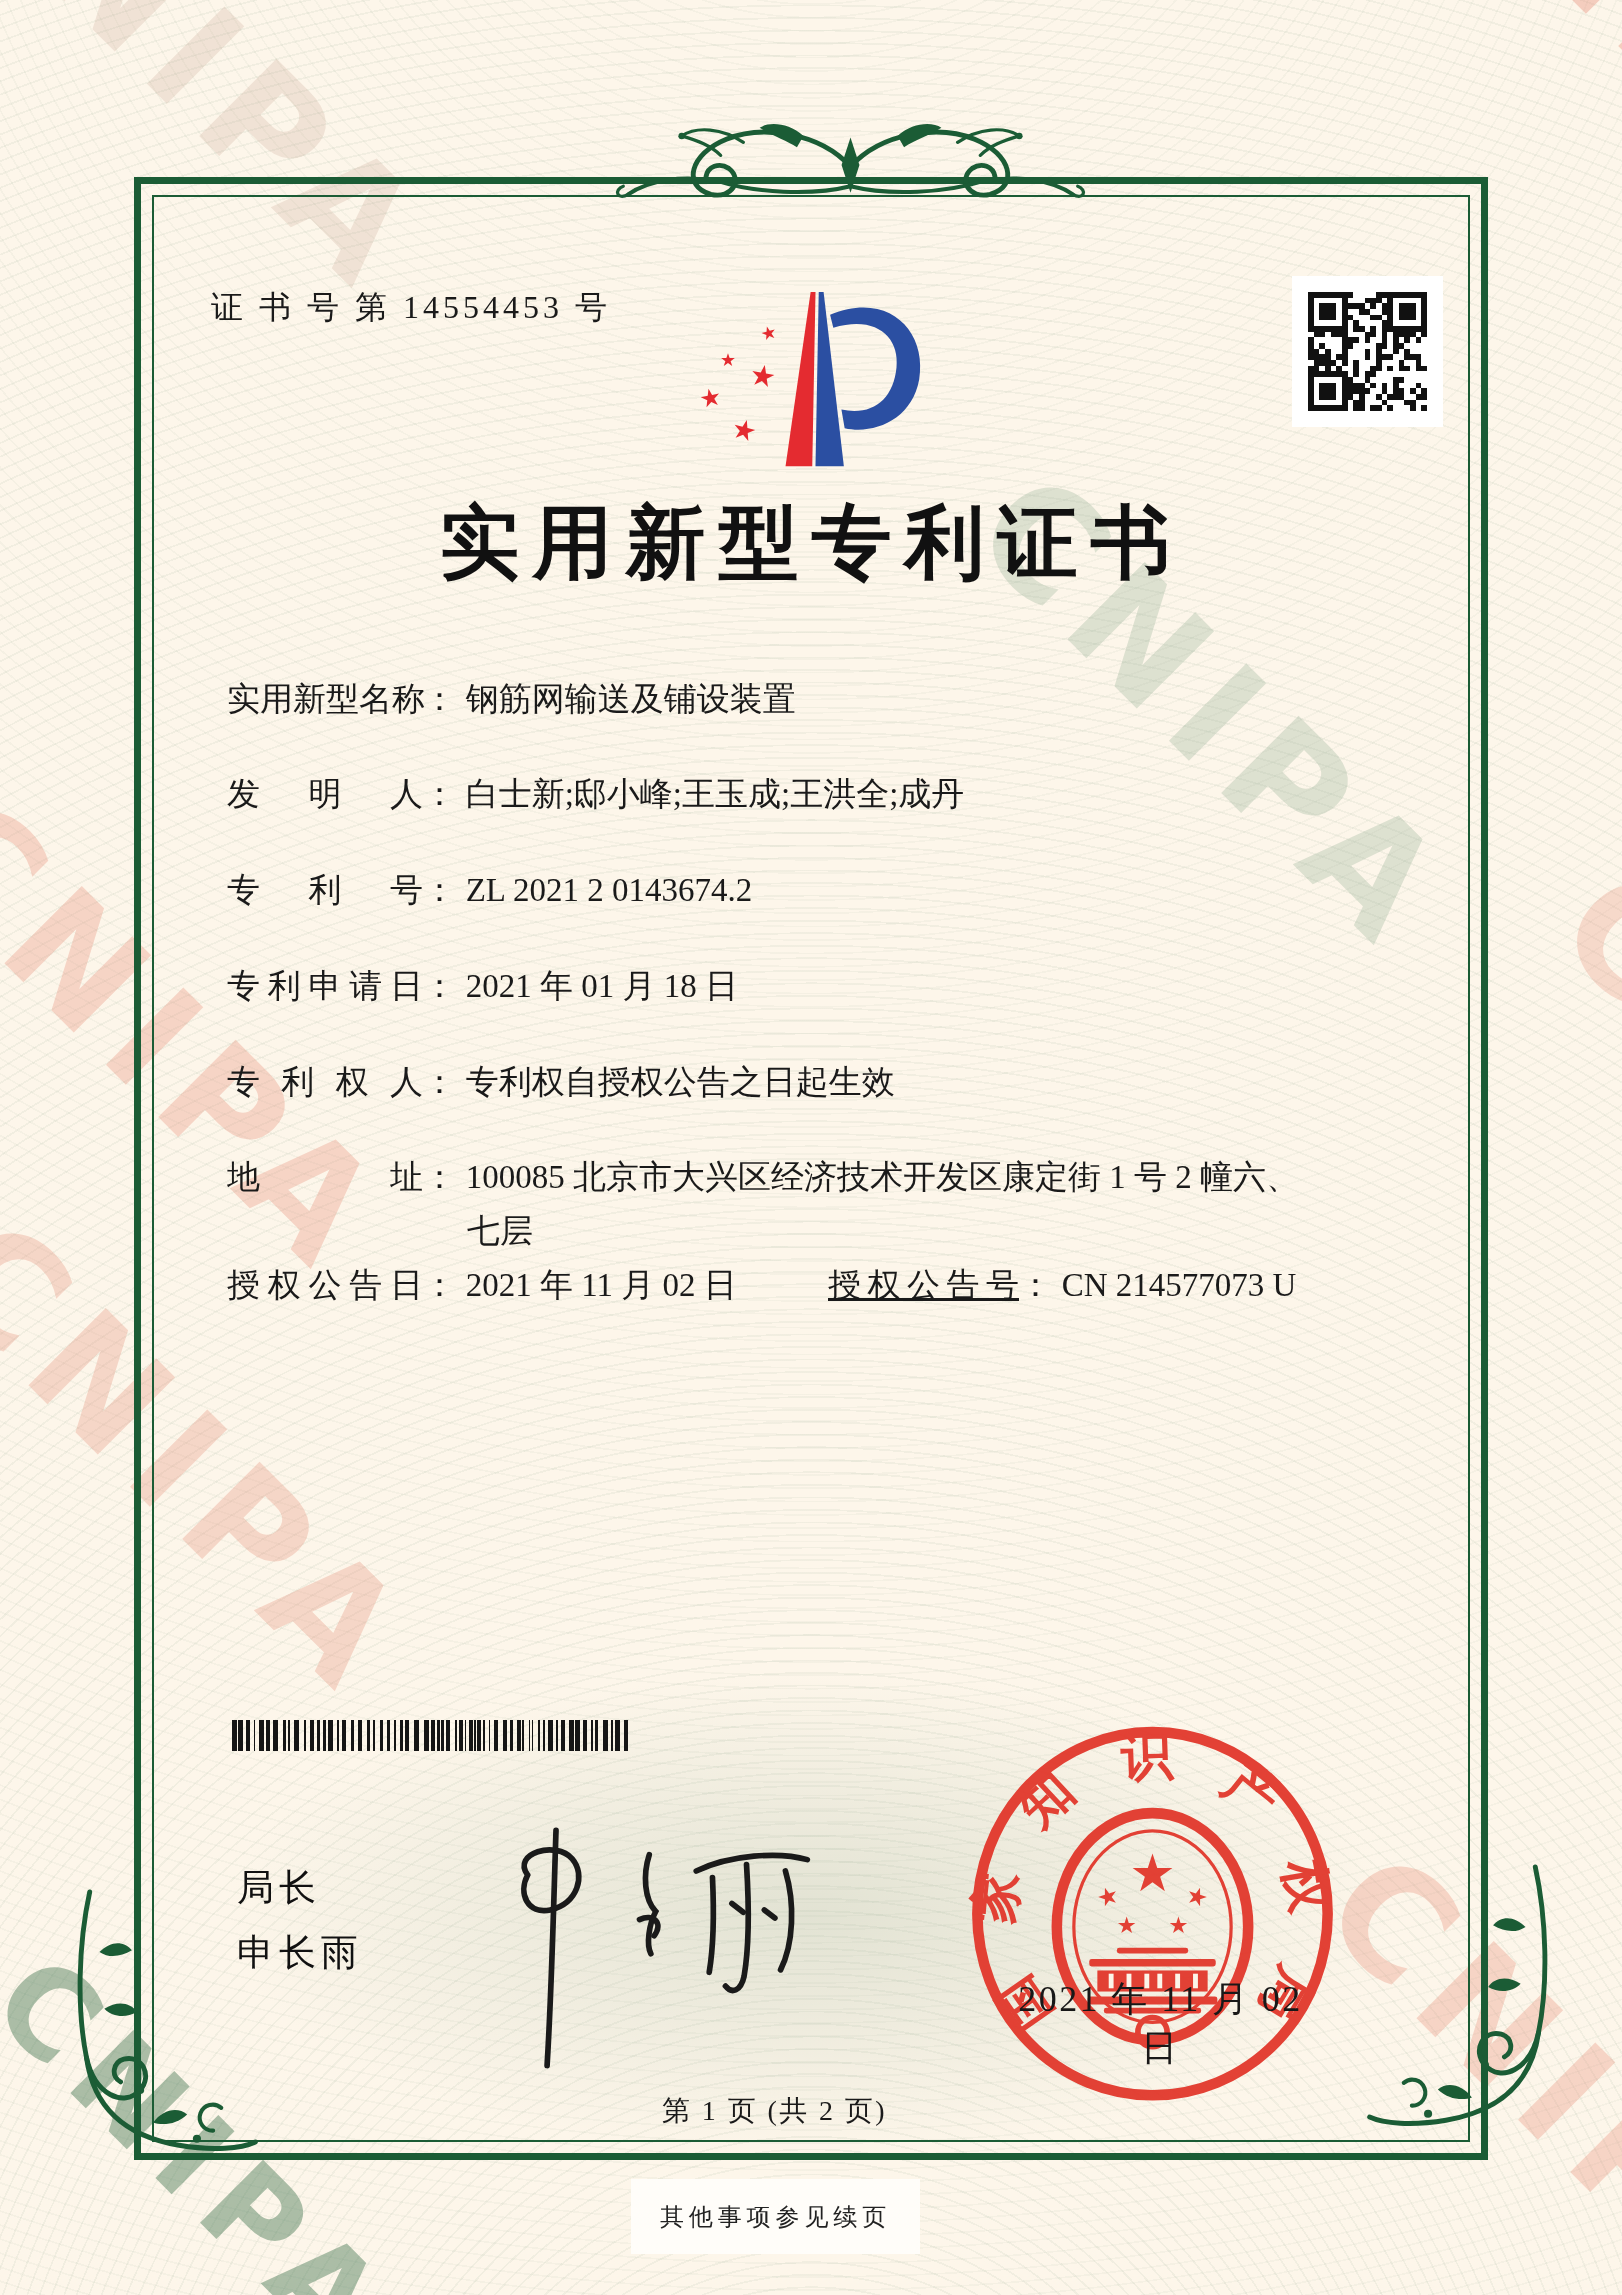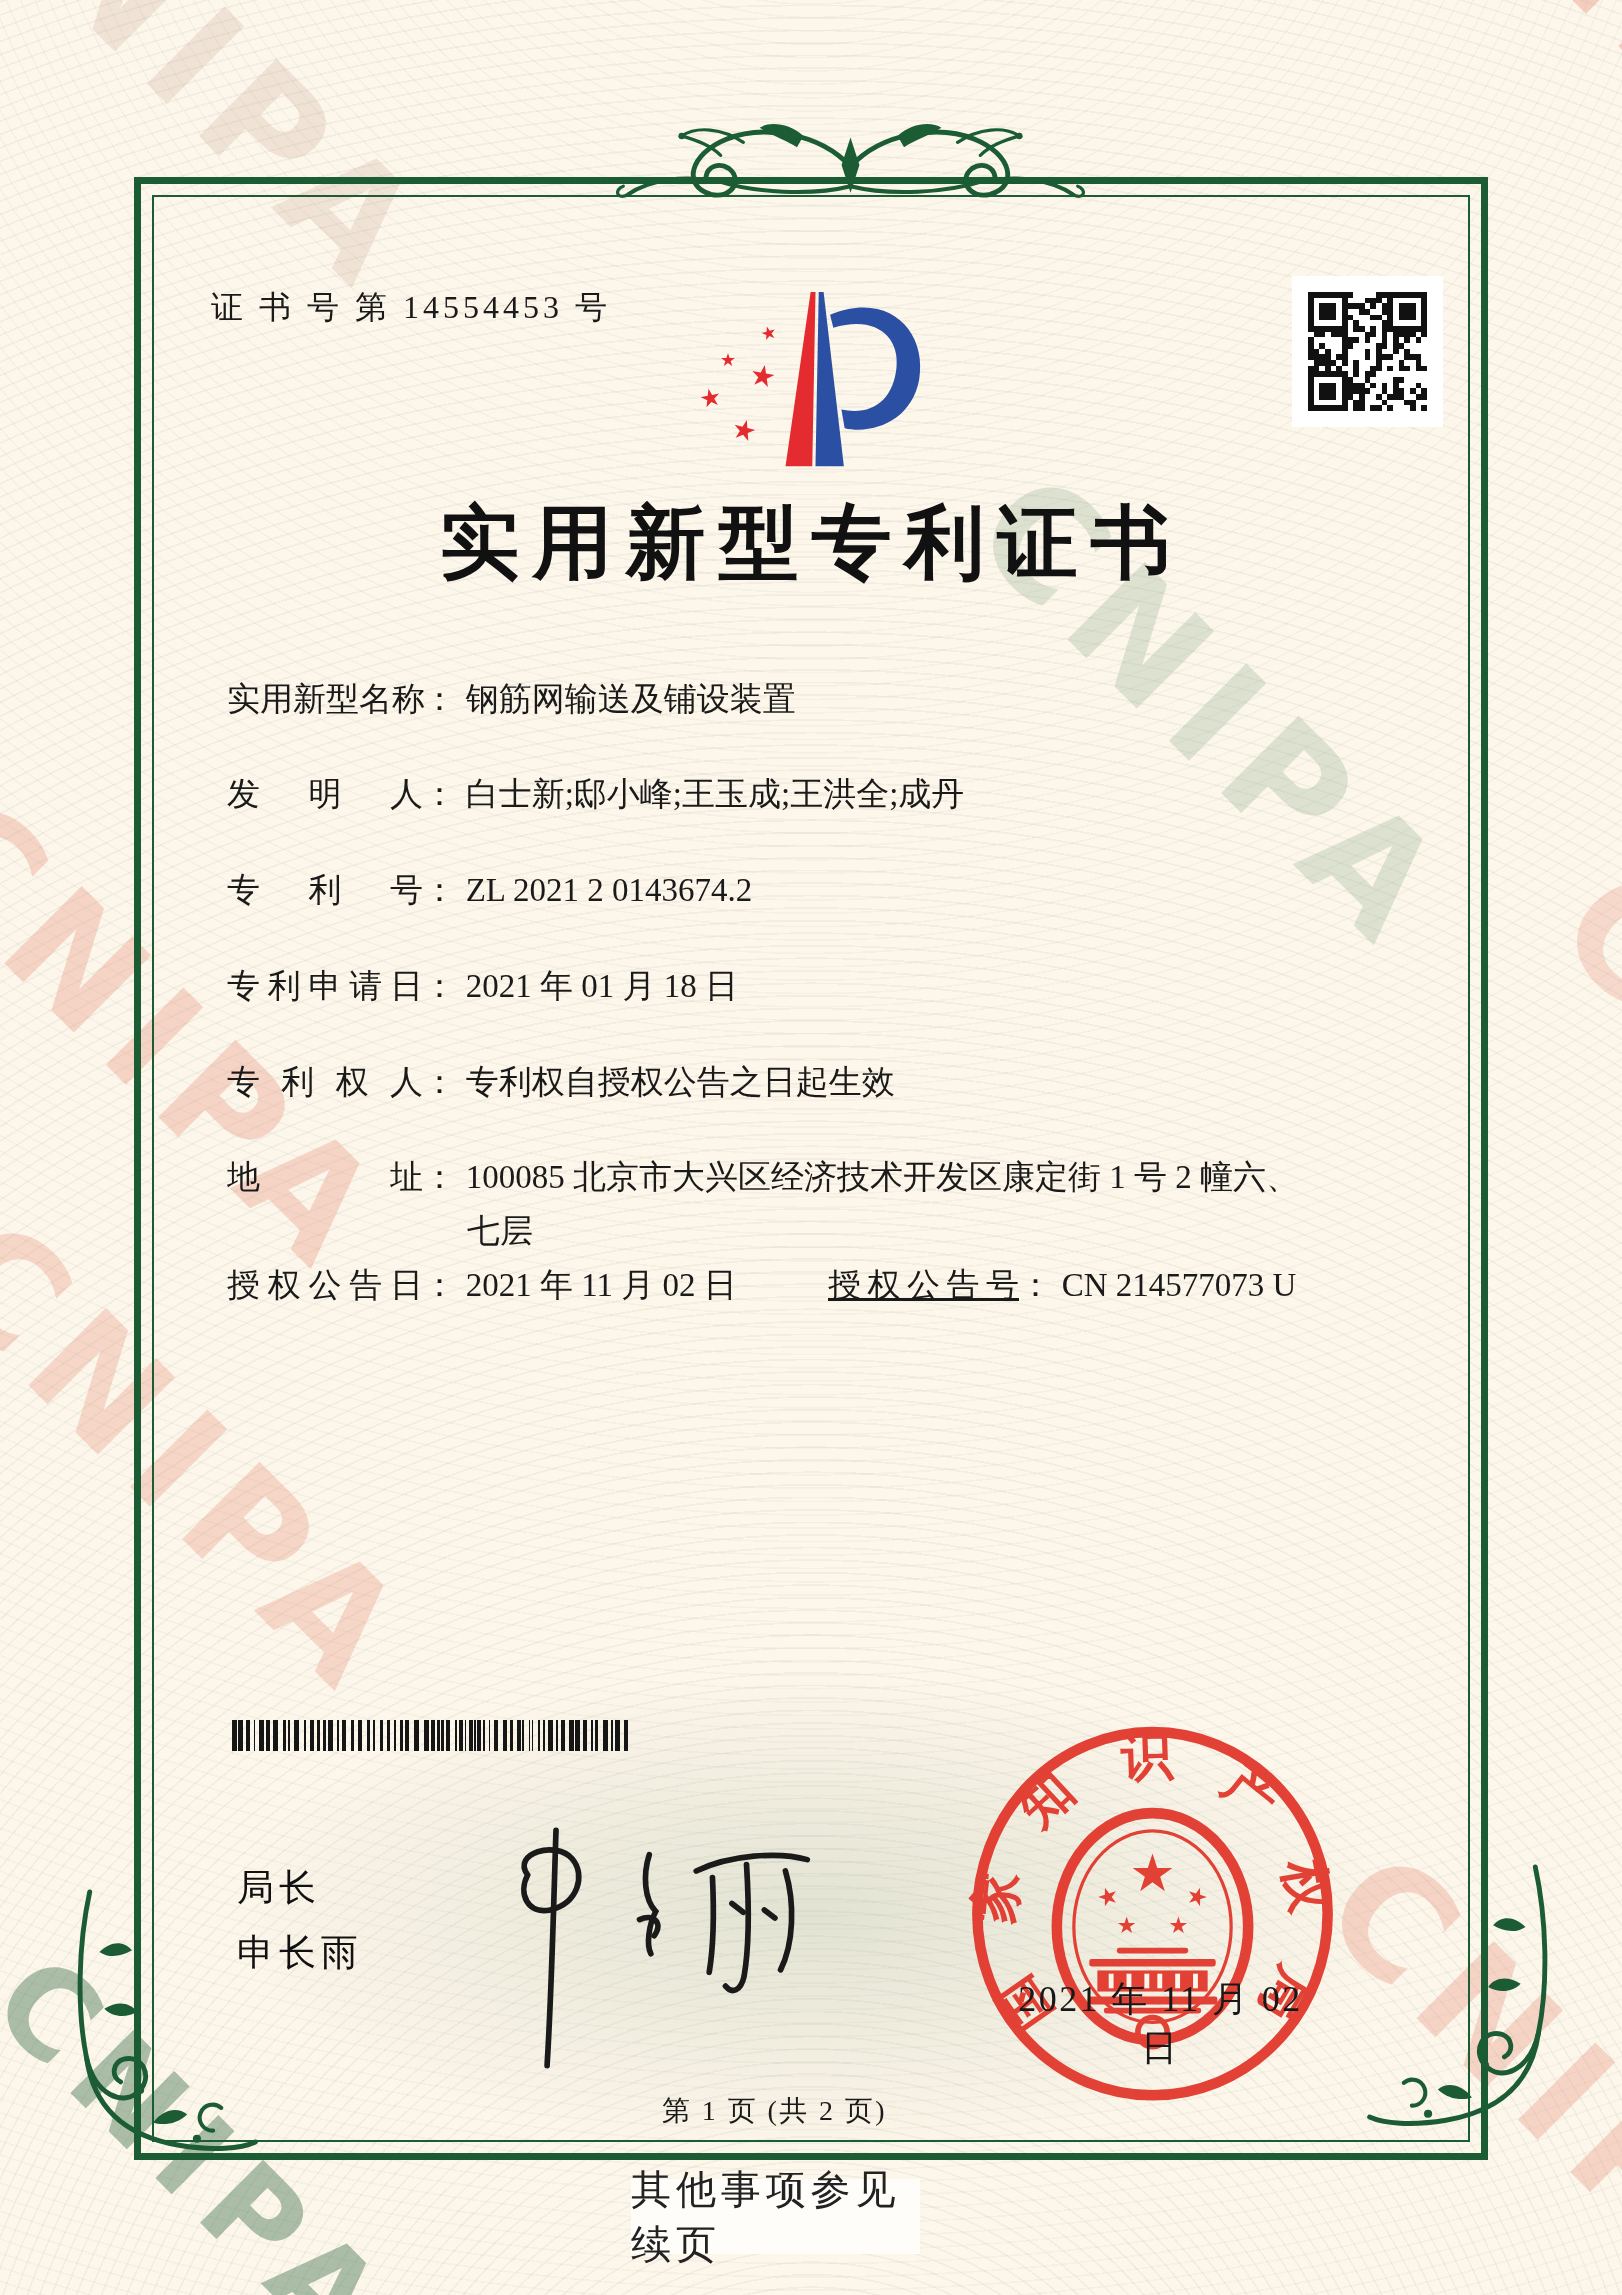--- a/index.html
+++ b/index.html
@@ -74,21 +74,21 @@
   .sig-img{position:absolute;left:479px;top:1822px;z-index:4;}
   
   .seal{position:absolute;left:966px;top:1722px;width:373px;height:385px;z-index:5;opacity:.96;}
   .seal svg{position:absolute;left:0;top:0;}
   .seal-date{position:absolute;left:32px;top:253px;width:325px;text-align:center;
     font-size:36px;letter-spacing:2.4px;color:#101010;z-index:6;}
   
   .pageinfo{position:absolute;left:0;top:2092px;width:1623px;text-align:center;z-index:4;
     transform:translateX(-37px);font-size:28px;letter-spacing:2.4px;}
   .note{position:absolute;left:631px;top:2179px;width:289px;height:75px;background:#fffdf9;z-index:6;
-    display:flex;align-items:center;justify-content:center;font-size:40px;letter-spacing:4.9px;color:#222;}
+    display:flex;align-items:center;justify-content:center;font-size:24px;letter-spacing:4.9px;color:#222;}
 </style>
 </head>
 <body>
 
 <div class="waves"></div>
 <div class="tint"></div>
 
 <span class="wm wm1">CNIPA</span>
 <span class="wm wm2">CNIPA</span>
 <span class="wm wm3">CNIPA</span>

